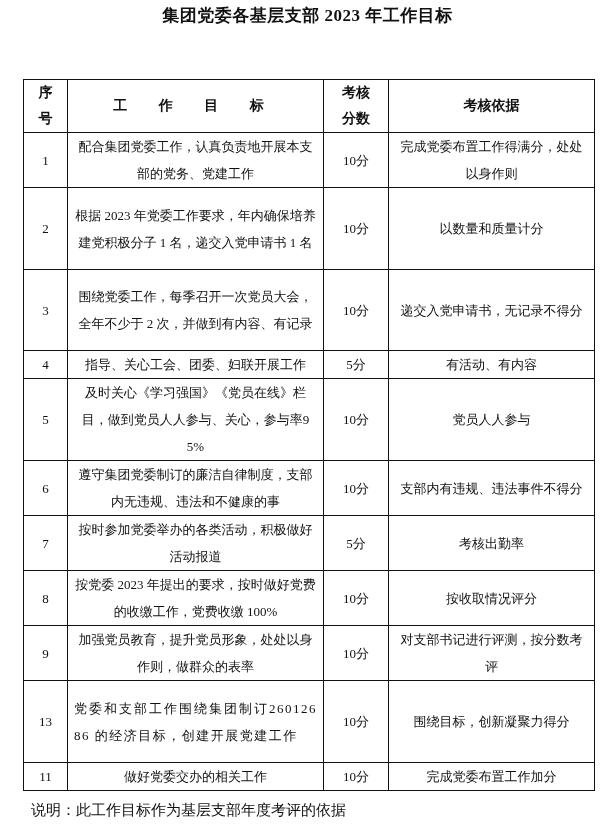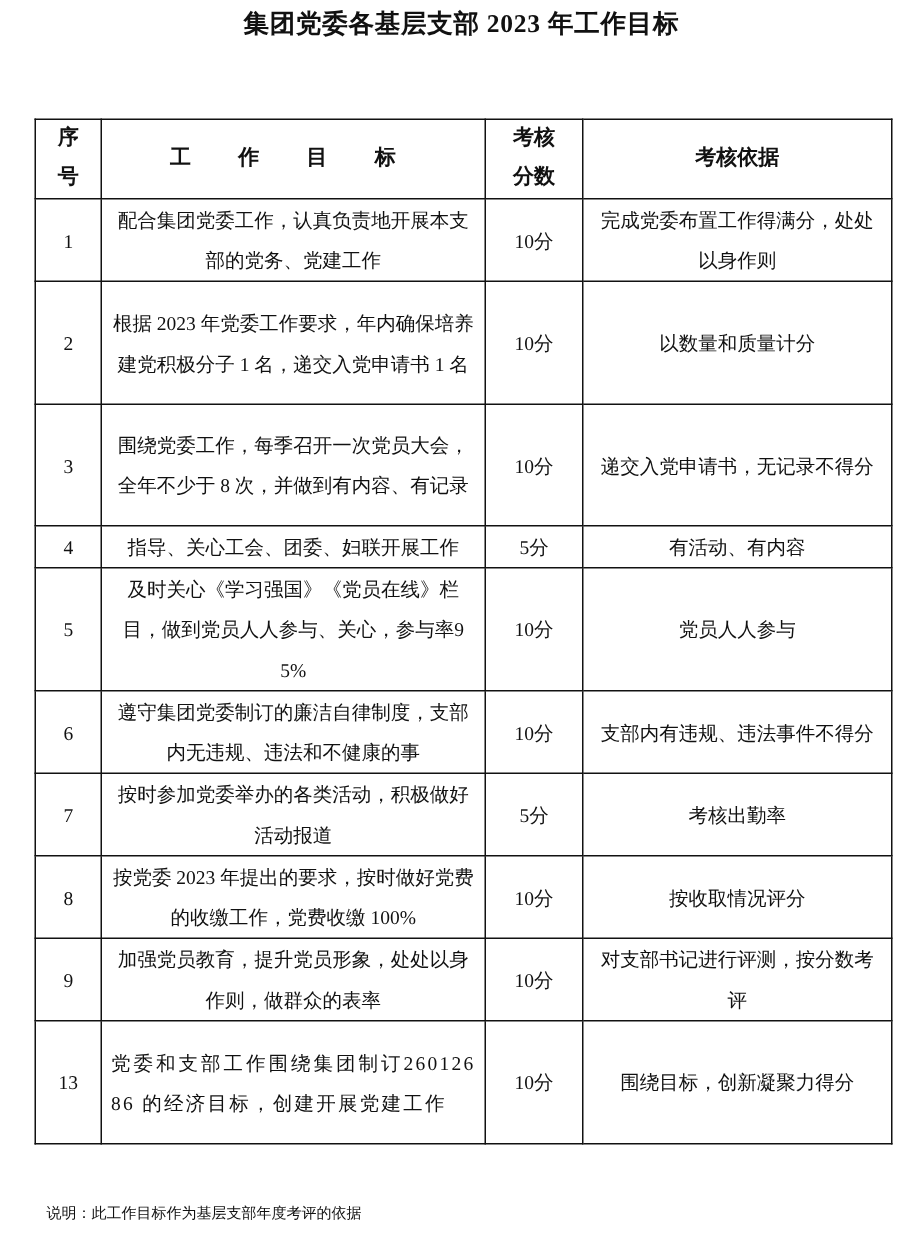--- a/index.html
+++ b/index.html
@@ -65,21 +65,21 @@
       text-align: justify;
       text-align-last: left;
       letter-spacing: 1.5px;
     }
     .head-stack span { display: block; }
     .goal-head-text { letter-spacing: 14px; text-align: center; }
     .note {
       position: absolute;
       left: 31px;
       top: 800px;
-      font-size: 10px;
+      font-size: 15px;
       line-height: 20px;
       margin: 0;
     }
   </style>
 </head>
 <body>
 
 <h1 class="title">集团党委各基层支部 2023 年工作目标</h1>
 
 <table class="goals">
@@ -113,21 +113,21 @@
       <td class="basis">完成党委布置工作得满分，处处以身作则</td>
     </tr>
     <tr style="height:82px">
       <td class="no">2</td>
       <td class="goal">根据 2023 年党委工作要求，年内确保培养建党积极分子 1 名，递交入党申请书 1 名</td>
       <td class="score">10分</td>
       <td class="basis">以数量和质量计分</td>
     </tr>
     <tr style="height:81px">
       <td class="no">3</td>
-      <td class="goal">围绕党委工作，每季召开一次党员大会，全年不少于 8 次，并做到有内容、有记录</td>
+      <td class="goal">围绕党委工作，每季召开一次党员大会，全年不少于 2 次，并做到有内容、有记录</td>
       <td class="score">10分</td>
       <td class="basis">递交入党申请书，无记录不得分</td>
     </tr>
     <tr style="height:25px">
       <td class="no">4</td>
       <td class="goal">指导、关心工会、团委、妇联开展工作</td>
       <td class="score">5分</td>
       <td class="basis">有活动、有内容</td>
     </tr>
     <tr style="height:82px">
@@ -159,16 +159,22 @@
       <td class="goal">加强党员教育，提升党员形象，处处以身作则，做群众的表率</td>
       <td class="score">10分</td>
       <td class="basis">对支部书记进行评测，按分数考评</td>
     </tr>
     <tr style="height:82px">
       <td class="no">13</td>
       <td class="goal justified">党委和支部工作围绕集团制订26012686 的经济目标，创建开展党建工作</td>
       <td class="score">10分</td>
       <td class="basis">围绕目标，创新凝聚力得分</td>
     </tr>
+    <tr style="height:25px">
+      <td class="no">11</td>
+      <td class="goal">做好党委交办的相关工作</td>
+      <td class="score">10分</td>
+      <td class="basis">完成党委布置工作加分</td>
+    </tr>
   </tbody>
 </table>
 
 <p class="note">说明：此工作目标作为基层支部年度考评的依据</p>
 
 </body></html>

